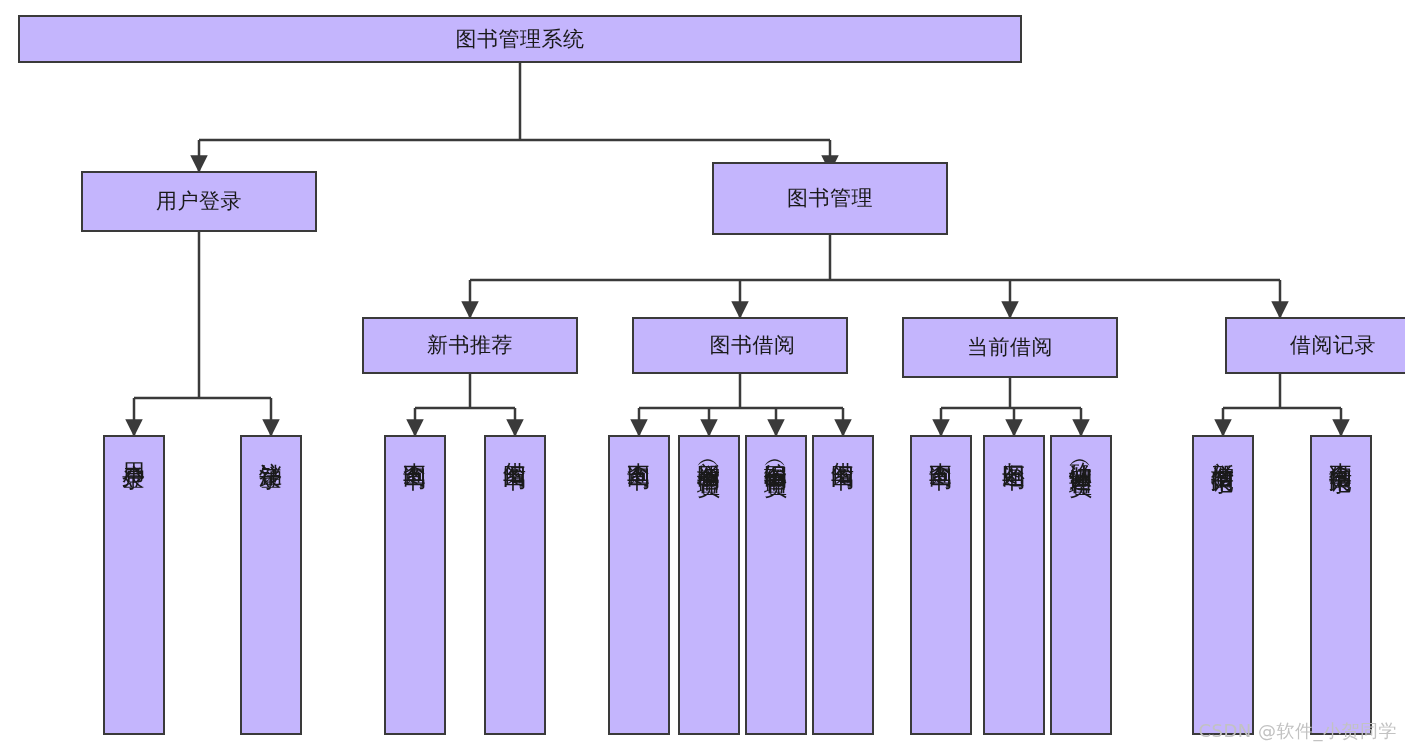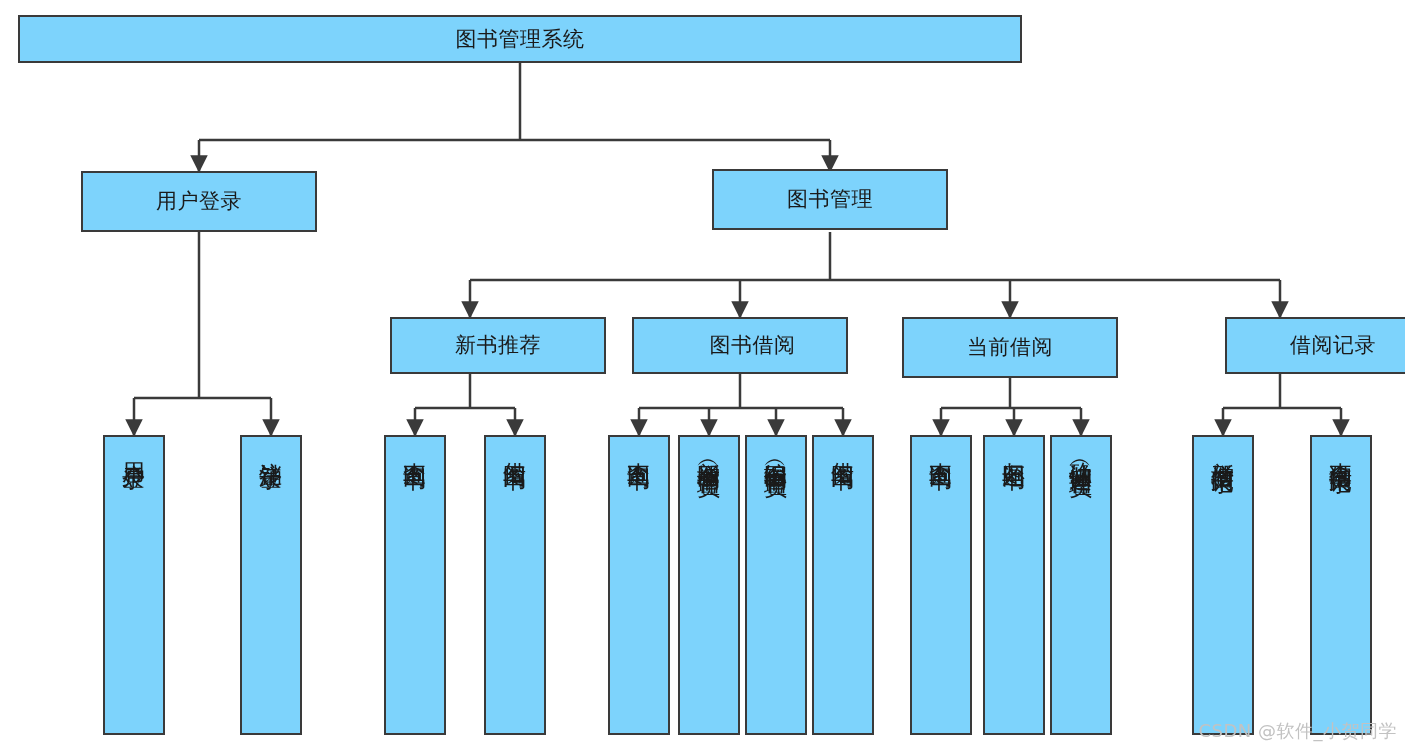--- a/index.html
+++ b/index.html
@@ -23,21 +23,21 @@
     position: absolute;
     left: 0;
     top: 0;
     width: 1405px;
     height: 747px;
     pointer-events: none;
   }
   .node {
     position: absolute;
     box-sizing: border-box;
-    background: #7dd3fc;
+    background: #c4b5fd;
     border: 2.5px solid #3a3a3a;
     display: flex;
     align-items: center;
     justify-content: center;
     text-align: left;
     color: #1a1a1a;
   }
   .node-label {
     display: block;
     line-height: 1.18;
@@ -118,24 +118,24 @@
       </g>
   </svg>
 
   <div id="node-layer">
       <div class="node horizontal" style="left: 18px; top: 15px; width: 1004px; height: 48px;">
         <span class="node-label">图书管理系统</span>
       </div>
       <div class="node horizontal" style="left: 81px; top: 171px; width: 236px; height: 61px;">
         <span class="node-label">用户登录</span>
       </div>
-      <div class="node horizontal" style="left: 712px; top: 169px; width: 236px; height: 61px;">
+      <div class="node horizontal" style="left: 712px; top: 162px; width: 236px; height: 73px;">
         <span class="node-label">图书管理</span>
       </div>
-      <div class="node horizontal" style="left: 362px; top: 317px; width: 216px; height: 57px; margin-left: 28px;">
+      <div class="node horizontal" style="left: 362px; top: 317px; width: 216px; height: 57px;">
         <span class="node-label">新书推荐</span>
       </div>
       <div class="node horizontal" style="left: 632px; top: 317px; width: 216px; height: 57px; padding-left: 25px;">
         <span class="node-label">图书借阅</span>
       </div>
       <div class="node horizontal" style="left: 902px; top: 317px; width: 216px; height: 61px;">
         <span class="node-label">当前借阅</span>
       </div>
       <div class="node horizontal" style="left: 1225px; top: 317px; width: 216px; height: 57px;">
         <span class="node-label">借阅记录</span>

